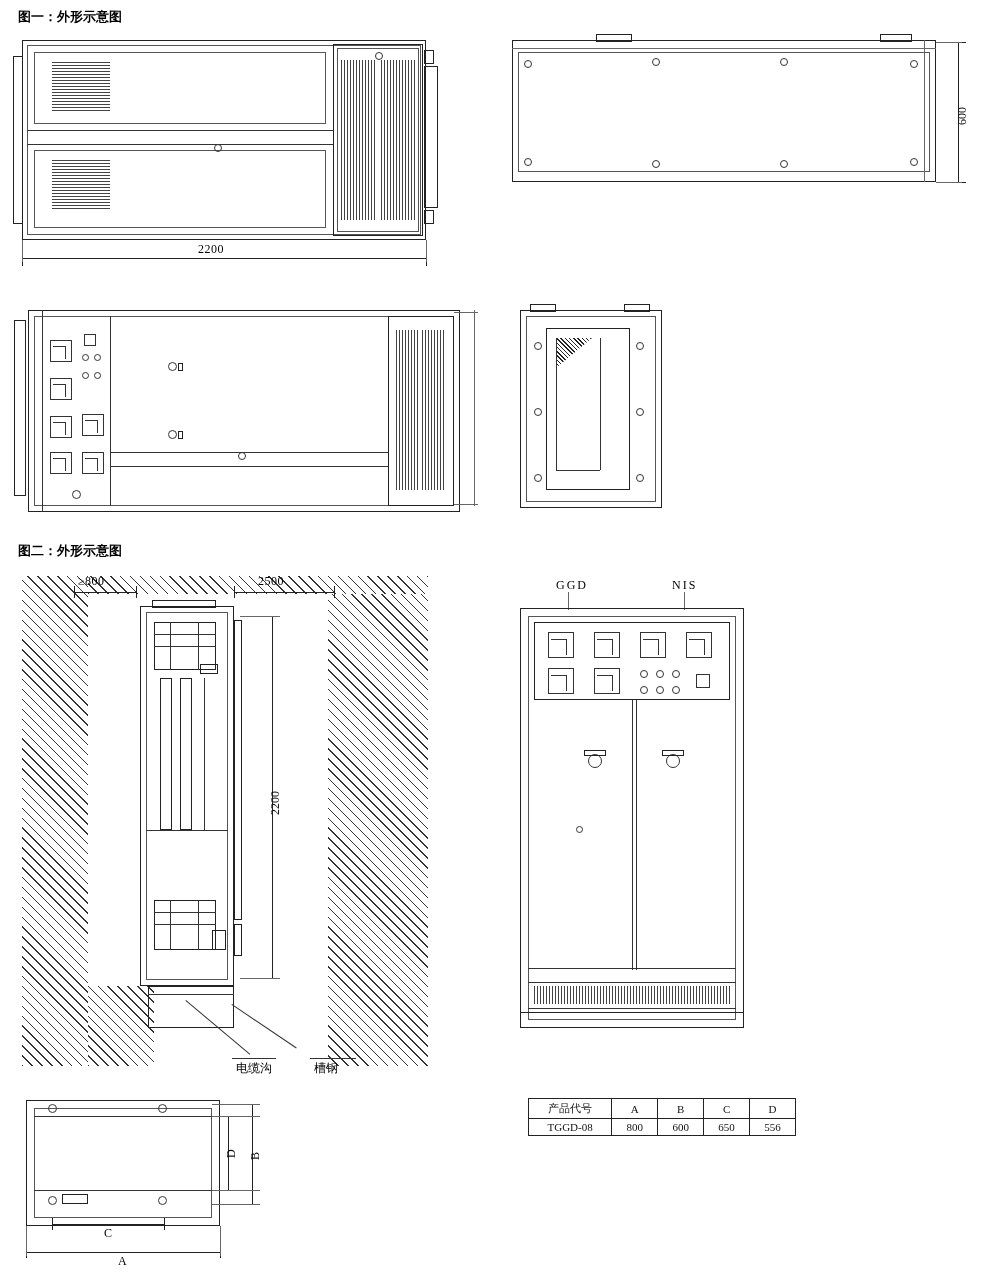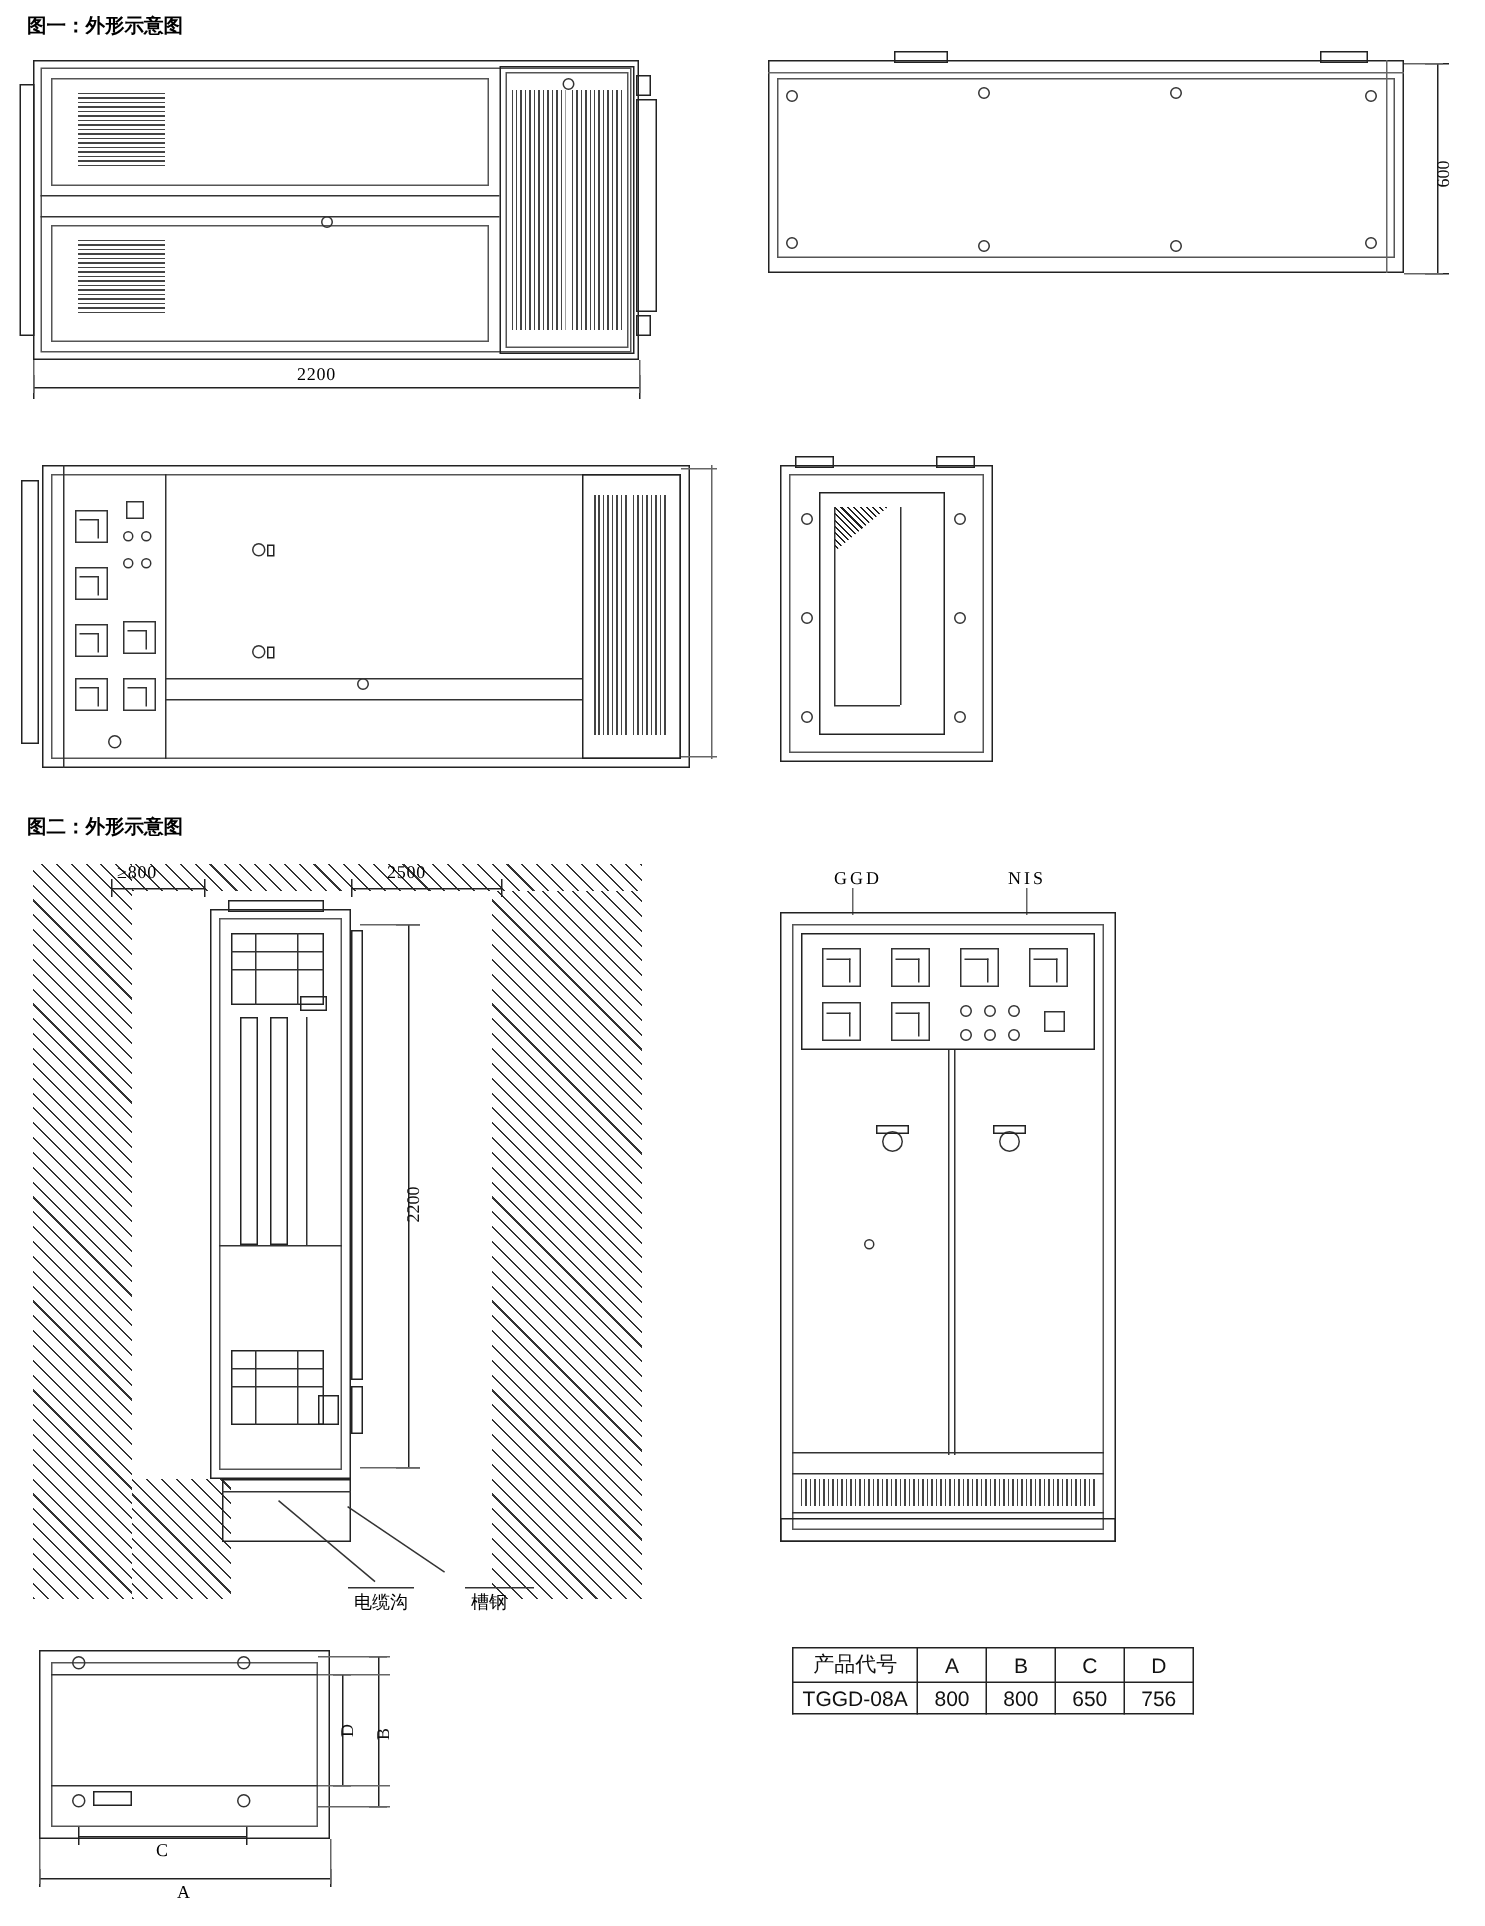--- a/index.html
+++ b/index.html
@@ -19,21 +19,21 @@
   .tick{position:absolute;background:#222;width:1px;}
   .circ{position:absolute;border:1px solid #333;border-radius:50%;box-sizing:border-box;}
   .sq{position:absolute;border:1px solid #333;box-sizing:border-box;}
   .vent{position:absolute;box-sizing:border-box;background:repeating-linear-gradient(to bottom,#444 0px,#444 1px,#fff 1px,#fff 3px);}
   .ventv{position:absolute;box-sizing:border-box;background:repeating-linear-gradient(to right,#444 0px,#444 1px,#fff 1px,#fff 3px);}
   .hatch{position:absolute;box-sizing:border-box;background:repeating-linear-gradient(45deg,#333 0px,#333 1px,#fff 1px,#fff 7px);}
   .hatchd{position:absolute;box-sizing:border-box;background:repeating-linear-gradient(45deg,#222 0px,#222 1px,#fff 1px,#fff 3px);}
   .meter{position:absolute;border:1px solid #333;box-sizing:border-box;background:#fff;}
   .meter:after{content:"";position:absolute;left:2px;bottom:2px;width:62%;height:62%;border-top:1px solid #333;border-right:1px solid #333;transform:rotate(0deg);}
   .arrowline{position:absolute;background:#333;height:1px;transform-origin:0 0;}
-  table.spec{position:absolute;border-collapse:collapse;font-family:Liberation Sans, sans-serif;font-size:14px;}
+  table.spec{position:absolute;border-collapse:collapse;font-family:Liberation Serif, serif;font-size:11px;}
   table.spec td,table.spec th{border:1px solid #222;text-align:center;padding:2px 0;font-weight:normal;}
   .rot{position:absolute;transform:rotate(-90deg);transform-origin:0 0;font-family:"Liberation Serif",serif;font-size:12px;white-space:nowrap;}
 </style>
 </head>
 <body>
 
 <div class="root">
 
   <div class="cap" style="left:18px;top:8px;">图一：外形示意图</div>
 
@@ -300,22 +300,22 @@
       <tr>
         <th style="width:84px;">产品代号</th>
         <th style="width:46px;">A</th>
         <th style="width:46px;">B</th>
         <th style="width:46px;">C</th>
         <th style="width:46px;">D</th>
       </tr>
     </thead>
     <tbody>
       <tr>
-        <td>TGGD-08A</td>
+        <td>TGGD-08</td>
         <td>800</td>
-        <td>800</td>
+        <td>600</td>
         <td>650</td>
-        <td>756</td>
+        <td>556</td>
       </tr>
     </tbody>
   </table>
 
 </div>
 
 </body></html>

